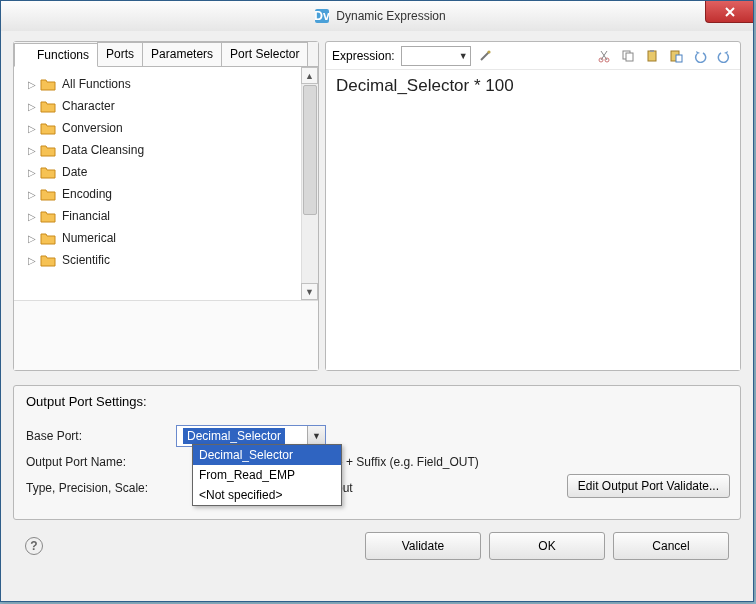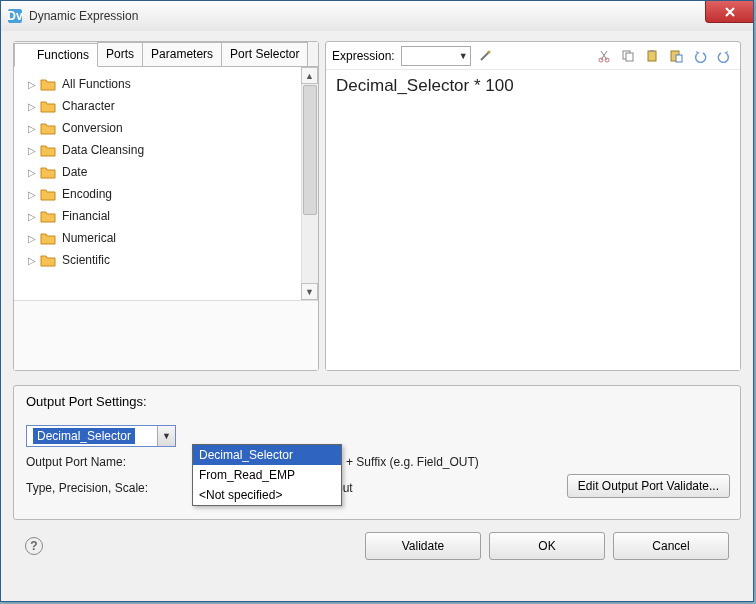--- a/index.html
+++ b/index.html
@@ -1,18 +1,18 @@
 <!DOCTYPE html>
 <html><head>
 <meta charset="utf-8">
 <style>
 * { box-sizing: border-box; margin: 0; padding: 0; font-family: "Segoe UI", Tahoma, sans-serif; font-size: 12px; }
 body { background: #8fb8cc; width: 756px; height: 604px; overflow: hidden; }
 .window { width: 754px; height: 602px; background: #f0f0f0; border: 1px solid #2f5e8a; box-shadow: 0 0 6px rgba(0,0,0,0.3); position: relative; }
-.titlebar { height: 30px; background: linear-gradient(to bottom, #fdfdfd, #e6e6e6); display: flex; align-items: center; padding-left: 6px; }
+.titlebar { height: 30px; background: linear-gradient(to bottom, #fdfdfd, #e6e6e6); display: flex; align-items: center; padding-left: 6px; justify-content: center; }
 .titlebar .appicon { width: 16px; height: 16px; margin-right: 6px; display: inline-flex; align-items: center; justify-content: center; }
 .titlebar .title { color: #333; }
 .closebtn { position: absolute; right: 0; top: 0; width: 48px; height: 22px; background: linear-gradient(to bottom, #e06060, #c03030); border: 1px solid #8a2020; border-top: none; border-right: none; border-radius: 0 0 0 4px; display: flex; align-items: center; justify-content: center; color: #fff; font-weight: bold; cursor: pointer; }
 .closebtn svg { width: 12px; height: 12px; }
 .body { padding: 10px 12px; }
 .toprow { display: flex; gap: 6px; height: 330px; }
 .panel { border: 1px solid #b8b8b8; border-radius: 3px; background: #fff; }
 .leftpanel { width: 306px; display: flex; flex-direction: column; }
 .rightpanel { flex: 1; display: flex; flex-direction: column; }
 .tabs { display: flex; border-bottom: 1px solid #b8b8b8; background: #f4f4f4; }
@@ -210,20 +210,21 @@
               </svg>
             </div>
         </div>
         <div class="exprarea">Decimal_Selector * 100</div>
       </div>
     </div>
 
     <div class="settings">
       <div class="heading">Output Port Settings:</div>
       <div class="formrow">
+        <div class="flabel">Base Port:</div>
         <div class="combo">
           <span class="seltext">Decimal_Selector</span>
           <div class="ddbtn">▼</div>
         </div>
       </div>
       <div class="formrow">
         <div class="flabel">Output Port Name:</div>
         <div class="fval" style="margin-left:160px;">e + Suffix (e.g. Field_OUT)</div>
       </div>
       <div class="formrow">

